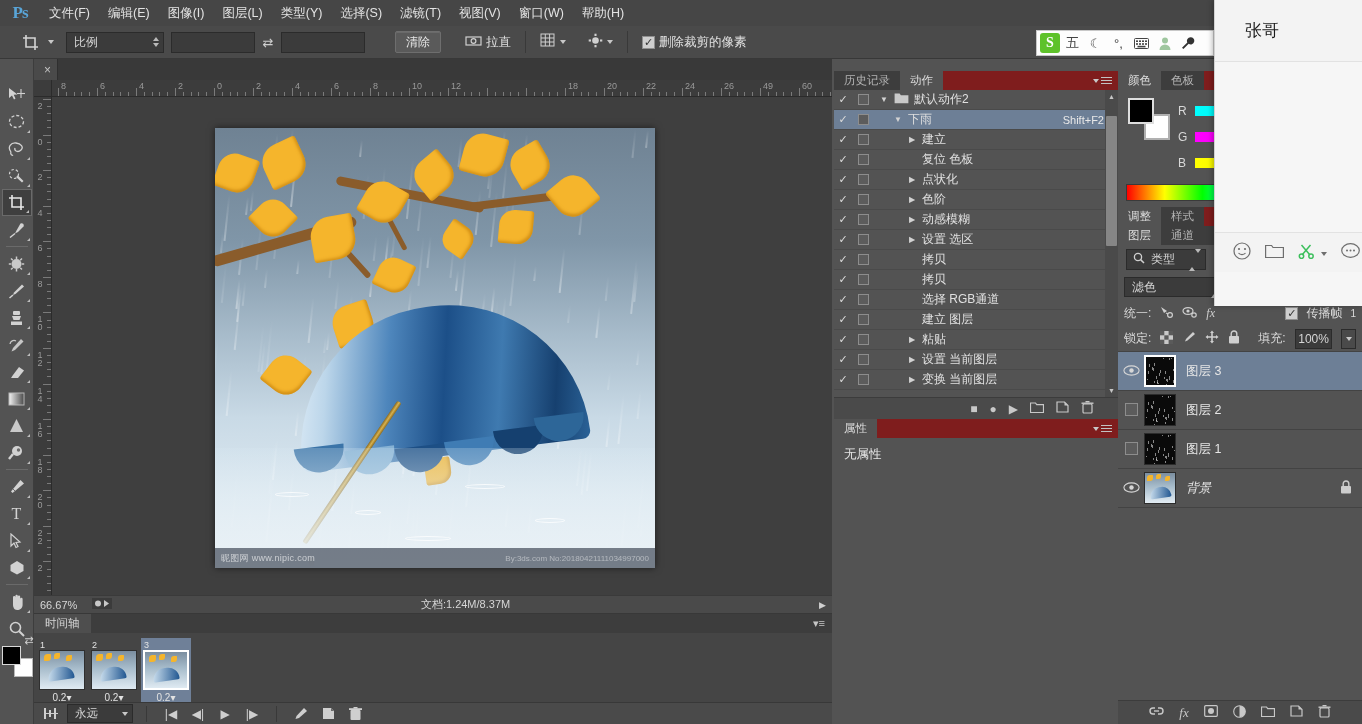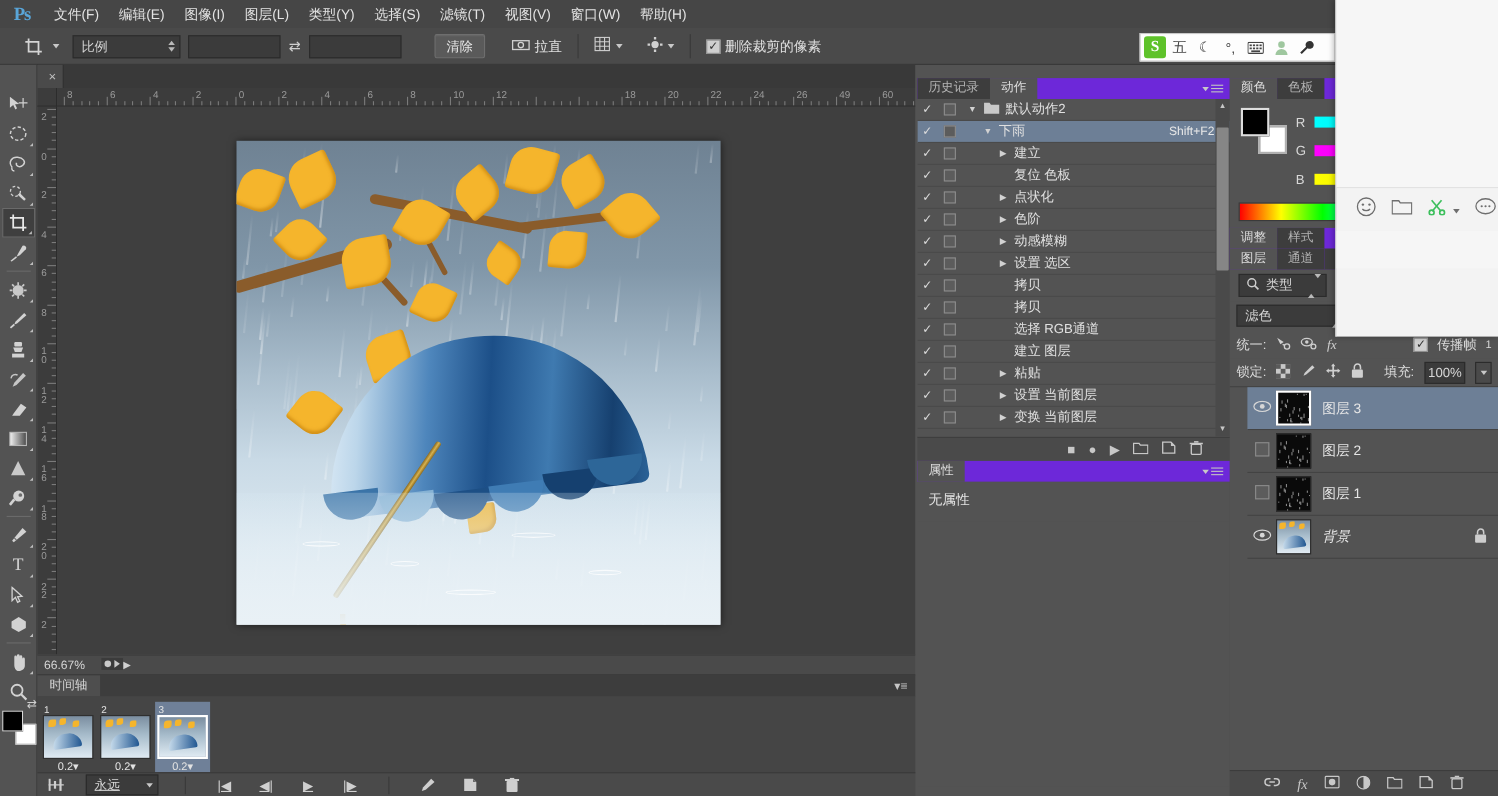--- a/index.html
+++ b/index.html
@@ -226,33 +226,33 @@
   .frame-num { font-size: 9px; color: #e2e2e2; padding-left: 1px; line-height: 10px; }
   .frame-thumb {
     width: 46px; height: 40px; border: 1px solid #2f2f2f; overflow: hidden; position: relative;
     background: linear-gradient(to bottom, #7b8ea0 0%, #a7bccb 45%, #dfeaf2 100%);
   }
   .frame.sel .frame-thumb { border: 2px solid #ffffff; width: 46px; height: 40px; }
   .frame-delay { font-size: 10px; color: #e2e2e2; text-align: center; margin-top: 2px; }
   .tl-toolbar {
     position: absolute; bottom: 0; left: 0; right: 0; height: 22px;
     background: #4a4a4a; border-top: 1px solid #383838;
-    display: flex; align-items: center; gap: 16px; padding: 0 6px; text-decoration: underline;
+    display: flex; align-items: center; gap: 5px; padding: 0 6px;
   }
   .tl-ic { width: 22px; height: 20px; display: flex; align-items: center;
     justify-content: center; color: #cfcfcf; font-size: 12px; }
   .loop-sel { height: 19px; min-width: 66px; background: #3b3b3b; border: 1px solid #2b2b2b;
     color: #d6d6d6; font-size: 11.5px; display: flex; align-items: center;
     justify-content: space-between; padding: 0 4px 0 7px; }
 
   
   .dock-mid { position: absolute; left: 834px; top: 71px; width: 284px; height: 653px; background: #535353; }
   .dock-right { position: absolute; left: 1118px; top: 71px; width: 244px; height: 653px; background: #535353; }
 
-  .panel-tabs { height: 19px; background: #6d28d9; display: flex; align-items: center; }
+  .panel-tabs { height: 19px; background: #7f1d1d; display: flex; align-items: center; }
   .ptab { height: 19px; padding: 0 10px; line-height: 19px; font-size: 11.5px;
     color: #b4b4b4; background: #3d3d3d; }
   .ptab.active { background: #535353; color: #dcdcdc; }
   .ptab-menu { margin-left: auto; margin-right: 6px; display: flex; align-items: center; gap: 2px; color: #c2c2c2; }
   .hamb { display: inline-block; width: 11px; }
   .hamb span { display: block; height: 1px; background: #c2c2c2; margin: 2px 0; }
 
   
   .actions-body { background: #535353; height: 307px; position: relative; overflow: hidden; }
   .act-row { display: flex; align-items: center; height: 20px;
@@ -307,21 +307,21 @@
   .lbl { font-size: 12px; color: #dcdcdc; white-space: nowrap; }
   .num-field { height: 20px; width: 42px; background: #3b3b3b; border: 1px solid #2b2b2b;
     color: #d6d6d6; font-size: 12px; line-height: 18px; text-align: center; }
   .num-drop { height: 20px; width: 16px; background: #4a4a4a; border: 1px solid #2b2b2b;
     display: flex; align-items: center; justify-content: center; }
   .layers-row2 { height: 26px; background: #535353; display: flex; align-items: center; padding: 0 6px; gap: 8px; }
   .layers-row3 { height: 26px; background: #535353; display: flex; align-items: center; padding: 0 6px; gap: 9px;
     border-bottom: 1px solid #434343; }
   .lk-ic { color: #cfcfcf; font-size: 12px; }
   .layer-row { height: 39px; display: flex; align-items: center; border-bottom: 1px solid #434343;
-    background: #535353; margin-left: 16px; }
+    background: #535353; }
   .layer-row.sel { background: #6d7f96; }
   .eye-cell { width: 26px; text-align: center; font-size: 11px; color: #d6d6d6; }
   .eye-box { width: 13px; height: 13px; border: 1px solid #8d8d8d; background: #5c5c5c; display: inline-block; }
   .layer-thumb { width: 32px; height: 32px; border: 1px solid #2c2c2c; background: #0b0b0b; position: relative; overflow: hidden; }
   .layer-row.sel .layer-thumb { border: 2px solid #fff; }
   .layer-name { flex: 1; padding-left: 10px; font-size: 12.5px; color: #e6e6e6; }
   .layer-name.bg { font-style: italic; }
   .lock-ic { padding-right: 10px; color: #cdcdcd; font-size: 12px; }
   .layers-foot {
     position: absolute; left: 0; bottom: 0; width: 244px; height: 24px; background: #4a4a4a;
@@ -1078,32 +1078,37 @@
       </div>
 
       <div class="puddle">
         <span class="splash" style="left:60px;top:44px;width:34px"></span>
         <span class="splash" style="left:140px;top:62px;width:26px"></span>
         <span class="splash" style="left:250px;top:36px;width:40px"></span>
         <span class="splash" style="left:320px;top:70px;width:30px"></span>
         <span class="splash" style="left:190px;top:88px;width:46px"></span>
       </div>
 
+      <div class="wm-bar">
+        <span class="wm-left">昵图网 www.nipic.com</span>
+        <span class="wm-right">By:3ds.com No:20180421111034997000</span>
+      </div>
     </div>
   </div>
 
   <div class="statusbar">
     <span class="zoom-field">66.67%</span>
     <span>
       <svg width="20" height="11" viewBox="0 0 20 11">
           <rect x="0" y="0" width="20" height="11" fill="#3b3b3b"></rect>
           <circle cx="6" cy="5.5" r="3" fill="#c8c8c8"></circle>
           <path d="M12 2 l5 3.5 l-5 3.5 z" fill="#c8c8c8"></path>
         </svg>
     </span>
+    <span class="doc-info" style="text-align:center">文档:1.24M/8.37M</span>
     <span class="status-arrow">▶</span>
   </div>
 
   <div class="timeline">
     <div class="tl-tabbar">
       <div class="tl-tab">时间轴</div>
       <div class="tl-menu">▾≡</div>
     </div>
     <div class="tl-frames">
       <div class="frame">
@@ -1660,20 +1665,23 @@
           </svg></span>
       <span class="af-ic"><svg width="13" height="13" viewBox="0 0 13 13">
             <rect x="2" y="3" width="9" height="9" rx="1" fill="none" stroke="#c8c8c8" stroke-width="1.2"></rect>
             <rect x="0.5" y="1.5" width="12" height="1.4" fill="#c8c8c8"></rect>
             <rect x="4.5" y="0" width="4" height="1.4" fill="#c8c8c8"></rect>
           </svg></span>
     </div>
   </div>
 
   <div class="chat-win">
+    <div class="chat-head">
+      <span class="chat-title">张哥</span>
+    </div>
     <div class="chat-body"></div>
     <div class="chat-toolbar">
       <span class="ct-ic">
         <svg width="18" height="18" viewBox="0 0 18 18">
             <circle cx="9" cy="9" r="8" stroke="#6e6e6e" stroke-width="1.2" fill="none"></circle>
             <circle cx="6" cy="7" r="1.1" fill="#6e6e6e"></circle>
             <circle cx="12" cy="7" r="1.1" fill="#6e6e6e"></circle>
             <path d="M5.5 11 a4 3 0 0 0 7 0" stroke="#6e6e6e" stroke-width="1.2" fill="none"></path>
           </svg>
       </span>

